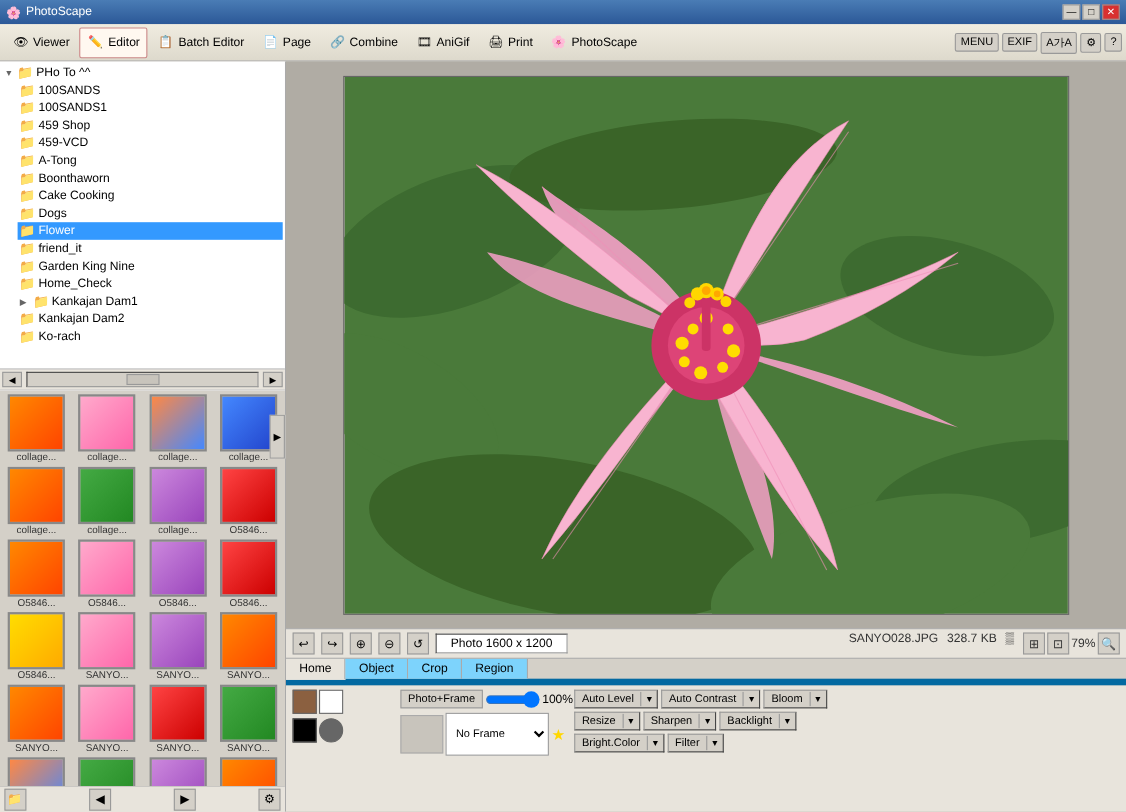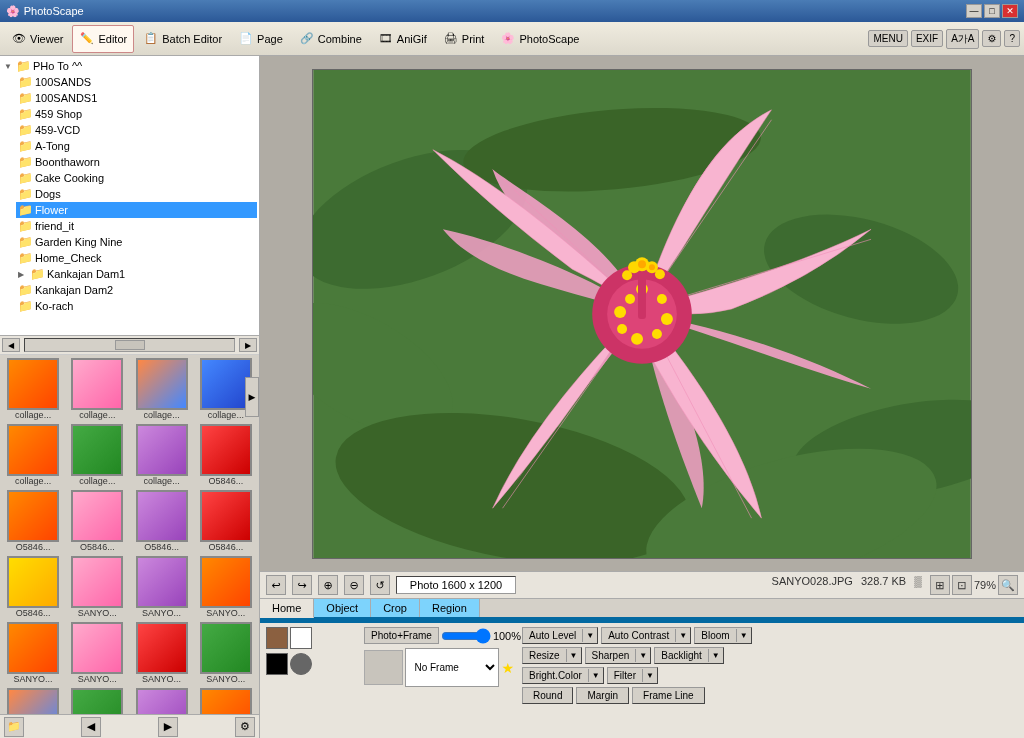--- a/index.html
+++ b/index.html
@@ -677,25 +677,20 @@
           <div class="btn-row">
             <div class="dropdown-btn">
               <span class="main-part">Bright.Color</span>
               <span class="arrow-part">▼</span>
             </div>
             <div class="dropdown-btn">
               <span class="main-part">Filter</span>
               <span class="arrow-part">▼</span>
             </div>
           </div>
-          <div class="btn-row">
-            <button class="bottom-edit-btn">Round</button>
-            <button class="bottom-edit-btn">Margin</button>
-            <button class="bottom-edit-btn">Frame Line</button>
-          </div>
         </div>
 
 
       </div>
     </div>
 
   </div>
 </div>
 
 </body></html>

